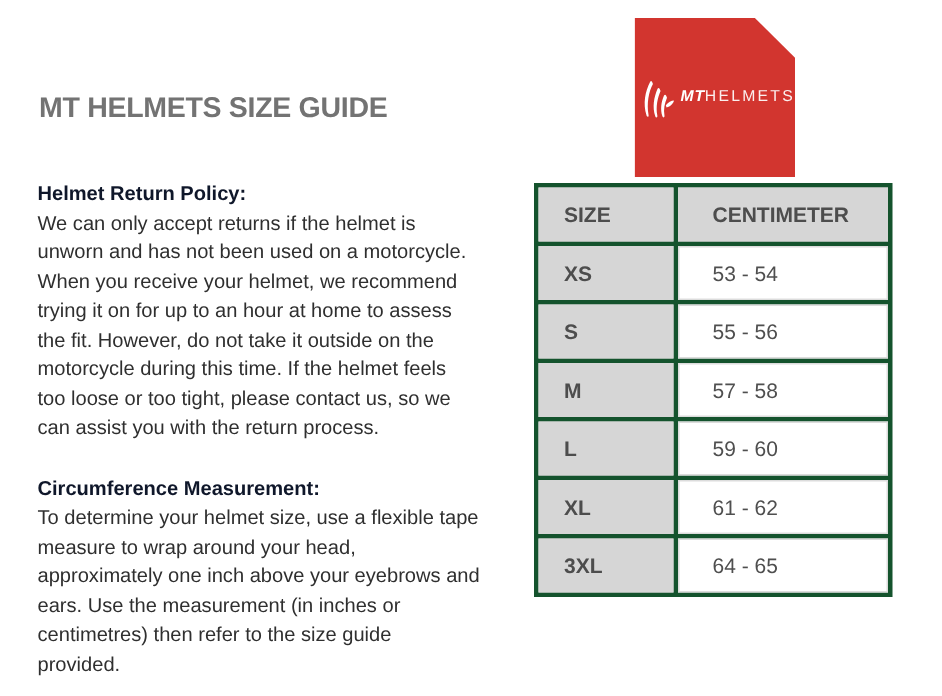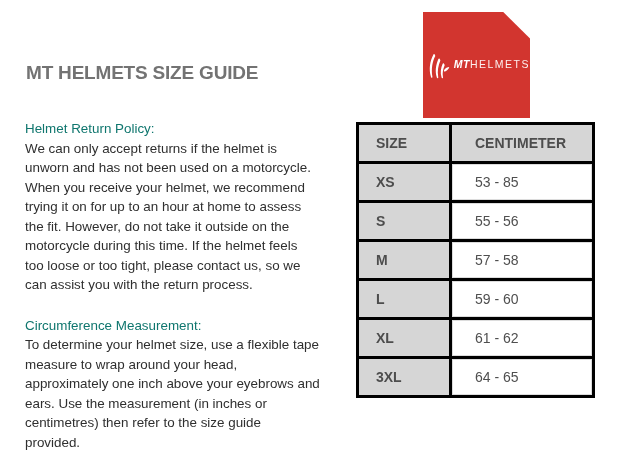--- a/index.html
+++ b/index.html
@@ -25,28 +25,28 @@
   .text-col {
     position: absolute;
     left: 25px;
     top: 119px;
     width: 330px;
     color: #2f2f2f;
     font-size: 13.4px;
     line-height: 19.5px;
   }
   .section { margin-bottom: 21px; }
-  .section-heading { font-weight: 400; color: #0f766e; }
+  .section-heading { font-weight: 700; color: #0f172a; }
   .section-body { white-space: pre-line; }
   
   .size-table-wrap { position: absolute; left: 356px; top: 122px; }
   table.size-table {
     border-collapse: separate;
     border-spacing: 3px;
-    background: #000000;
+    background: #14532d;
   }
   table.size-table th, table.size-table td {
     height: 36px;
     font-size: 14px;
     vertical-align: middle;
     text-align: left;
   }
   table.size-table th {
     background: #d6d6d6;
     color: #4d4d4d;
@@ -140,21 +140,21 @@
     <table class="size-table">
       <thead>
         <tr>
           <th class="col-size">SIZE</th>
           <th class="col-cm">CENTIMETER</th>
         </tr>
       </thead>
       <tbody>
         <tr>
           <td class="col-size">XS</td>
-          <td class="col-cm">53 - 85</td>
+          <td class="col-cm">53 - 54</td>
         </tr>
         <tr>
           <td class="col-size">S</td>
           <td class="col-cm">55 - 56</td>
         </tr>
         <tr>
           <td class="col-size">M</td>
           <td class="col-cm">57 - 58</td>
         </tr>
         <tr>

